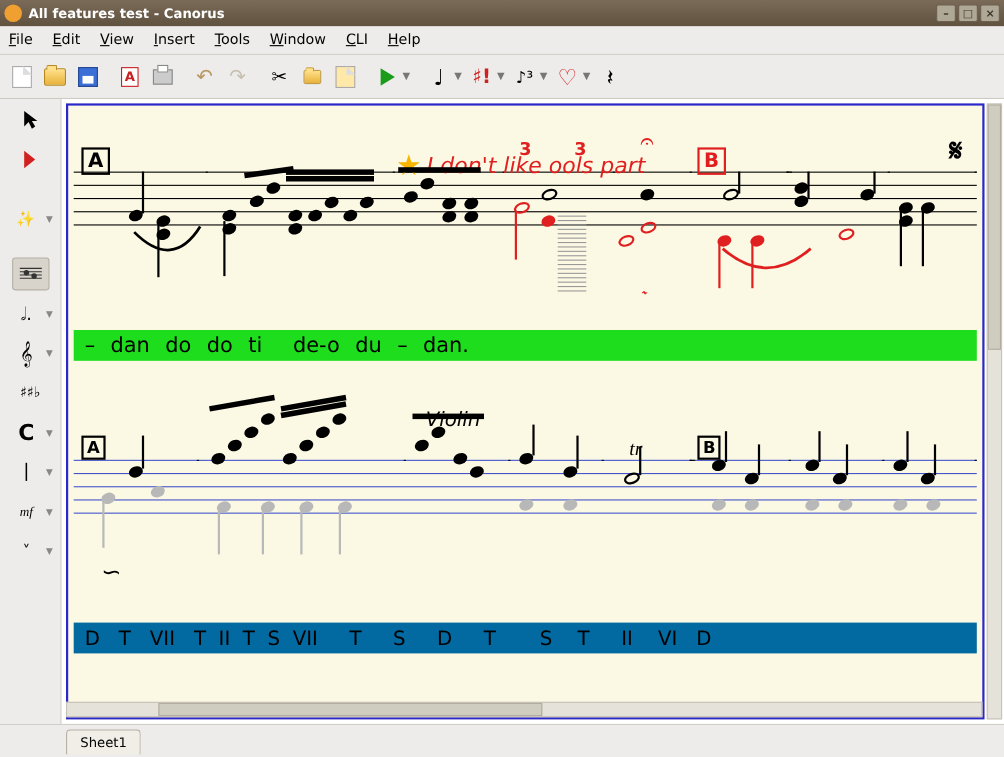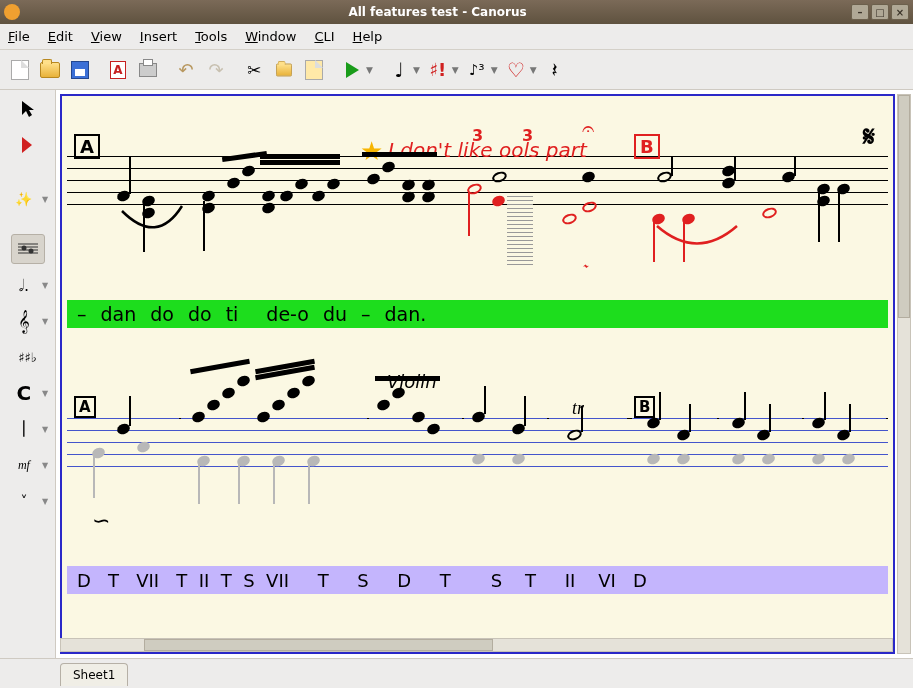--- a/index.html
+++ b/index.html
@@ -1,21 +1,21 @@
 <!DOCTYPE html>
 <html><head>
 <meta charset="utf-8">
 <style>
 * { box-sizing: border-box; margin: 0; padding: 0; font-family: "DejaVu Sans", Arial, sans-serif; }
 body { width: 913px; height: 688px; background: #edeceb; overflow: hidden; }
 
 
 .titlebar { height: 24px; background: linear-gradient(#7b6a58,#5f523f); display: flex; align-items: center; padding: 0 4px; color: #fff; font-size: 12px; font-weight: bold; }
 .titlebar .appicon { width: 16px; height: 16px; background: #f0a030; border-radius: 50%; margin-right: 6px; }
-.titlebar .title { flex: 1; text-align: center; }
+.titlebar .title { flex: 1; }
 .titlebar .winbtn { width: 18px; height: 16px; margin-left: 2px; background:#b0a896; border:1px solid #6c604d; border-radius:2px; display:flex; align-items:center; justify-content:center; font-size:10px; color:#3a3329; cursor:pointer; }
 
 
 .menubar { height: 26px; background: #edeceb; display: flex; align-items: center; padding: 0 8px; border-bottom: 1px solid #d4d0c8; font-size: 13px; }
 .menubar span { margin-right: 18px; cursor: pointer; }
 .menubar span u { text-decoration: underline; }
 
 
 .toolbar { height: 40px; background: #edeceb; display:flex; align-items:center; padding:0 6px; border-bottom:1px solid #cfcac2; gap:2px; }
 .tb { width:28px; height:28px; display:flex; align-items:center; justify-content:center; border:1px solid transparent; border-radius:3px; cursor:pointer; font-size:18px; }
@@ -38,21 +38,21 @@
 
 
 .staff { position:absolute; left:5px; right:5px; }
 .lines { position:relative; height:60px; }
 .lines div { position:absolute; left:0; right:0; height:1px; background:#000; }
 .rehearsal { position:absolute; border:2px solid #000; font-weight:bold; font-size:18px; padding:0 4px; background:transparent; }
 .annot { position:absolute; color:#e02020; font-size:20px; font-style:italic; }
 .star { position:absolute; color:#f7b500; font-size:26px; }
 .lyricbar { position:absolute; left:5px; right:5px; height:28px; display:flex; align-items:center; padding:0 10px; font-family: "DejaVu Serif", Georgia, serif; font-size:19px; }
 .lyricbar.green { background:#1ddd1d; }
-.lyricbar.yellow { background:#c4b5fd; letter-spacing: 12px; text-align: center; }
+.lyricbar.yellow { background:#0369a1; letter-spacing: 12px; text-align: center; }
 .lyricbar span { margin-right: 14px; white-space:pre; }
 .instrname { position:absolute; font-style:italic; font-size:18px;text-align:center; }
 .segno { position:absolute; font-size:28px; font-weight:bold; }
 
 
 .note { position:absolute; width:13px; height:10px; background:#000; border-radius:50%; transform:rotate(-20deg); }
 .note.red { background:#e02020; }
 .note.gray { background:#b8b8b8; }
 .note.open { background:transparent; border:2px solid #000; width:15px; height:10px; }
 .note.open.red { border-color:#e02020; }

